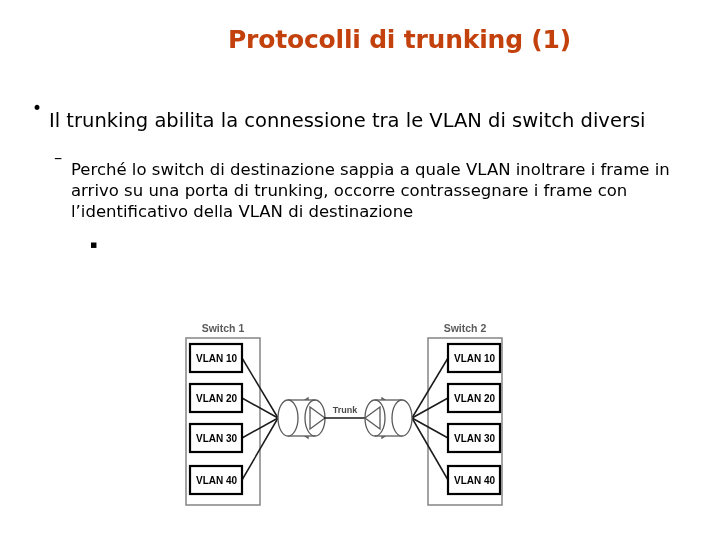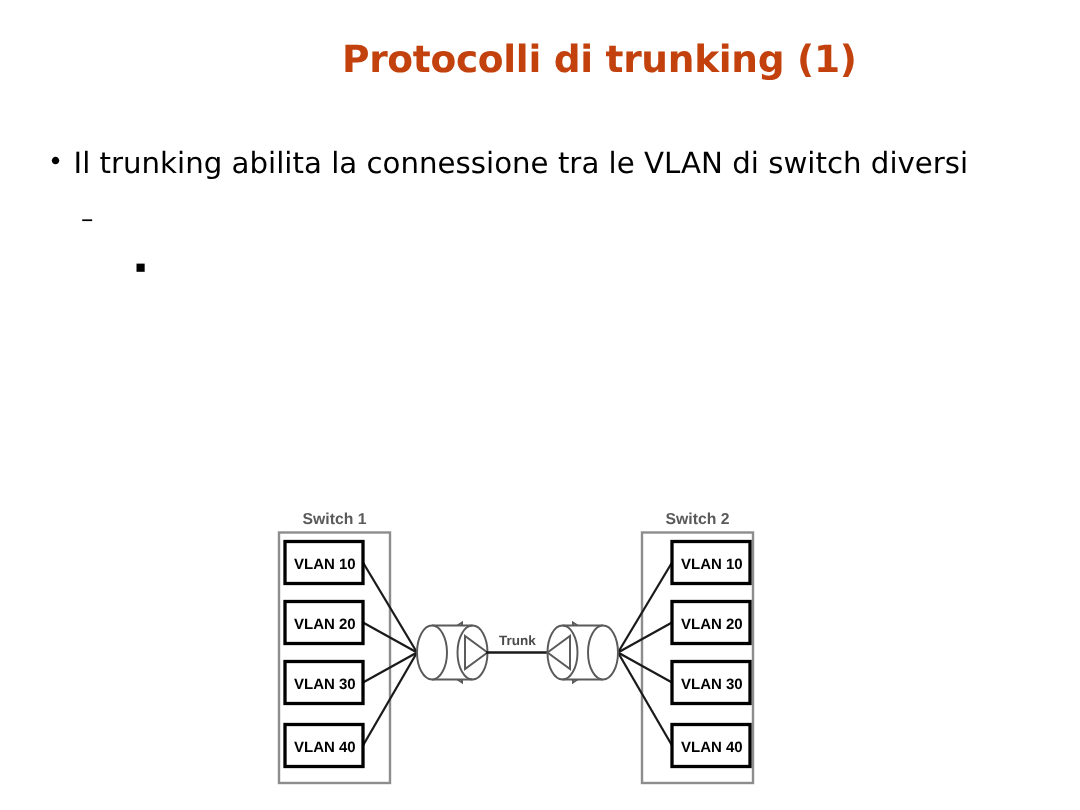--- a/index.html
+++ b/index.html
@@ -45,20 +45,21 @@
     align-items: flex-start;
   }
 
   .bullet .marker {
     flex: 0 0 auto;
     color: #000000;
   }
 
   .bullet .btext {
     flex: 1 1 auto;
+    margin-top: 12px;
   }
 
   
   .lvl1 {
     padding-left: 32px;
     padding-right: 60px;
     font-size: 19.5px;
     line-height: 1.36;
     margin-bottom: 2px;
   }
@@ -93,21 +94,21 @@
   .lvl3 .marker {
     width: 14px;
     font-size: 11px;
     line-height: 1.72;
   }
 
   
   #diagram {
     position: absolute;
     left: 160px;
-    top: 329px;
+    top: 312px;
     width: 400px;
     height: 212px;
   }
   #diagram svg {
     display: block;
   }
   .sw-title {
     font-family: "Liberation Sans", sans-serif;
     font-size: 10.5px;
     font-weight: bold;
@@ -133,20 +134,21 @@
 
 <div id="body">
 
   <div class="bullet lvl1">
     <span class="marker">•</span>
     <span class="btext">Il trunking abilita la connessione tra le VLAN di switch diversi</span>
   </div>
 
   <div class="bullet lvl2">
     <span class="marker">–</span>
+    <span class="btext">Perché lo switch di destinazione sappia a quale VLAN inoltrare i frame in arrivo su una porta di trunking, occorre contrassegnare i frame con l’identificativo della VLAN di destinazione</span>
   </div>
 
   <div class="bullet lvl3">
     <span class="marker">▪</span>
   </div>
 
 </div>
 
 <div id="diagram">
 <svg width="400" height="212" viewBox="0 0 400 212" xmlns="http://www.w3.org/2000/svg">

